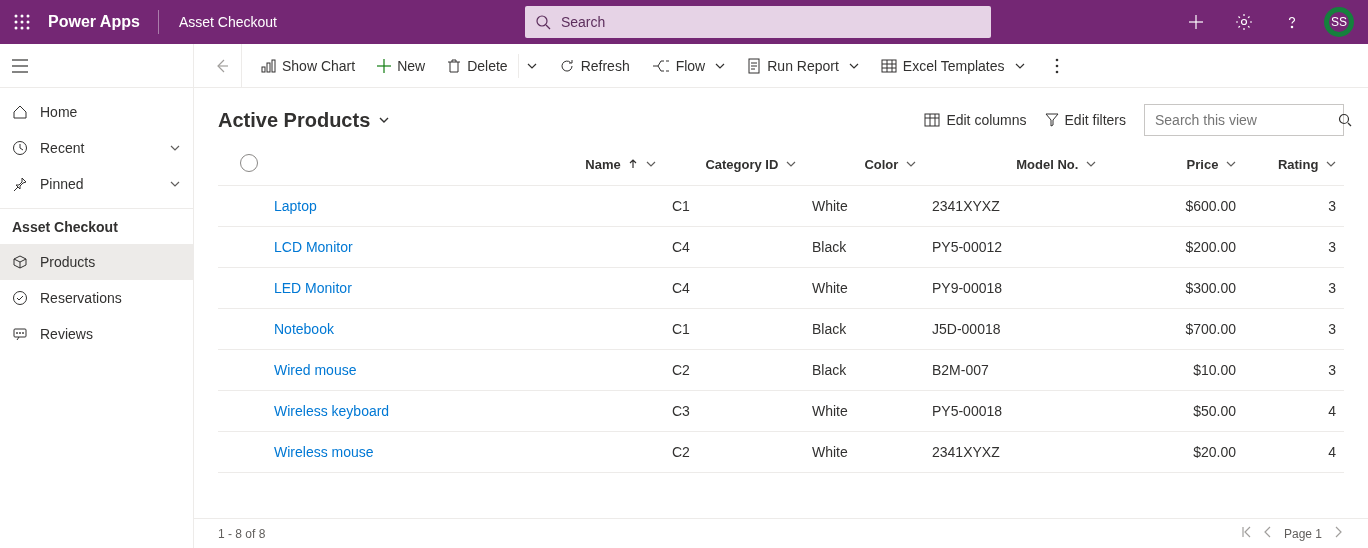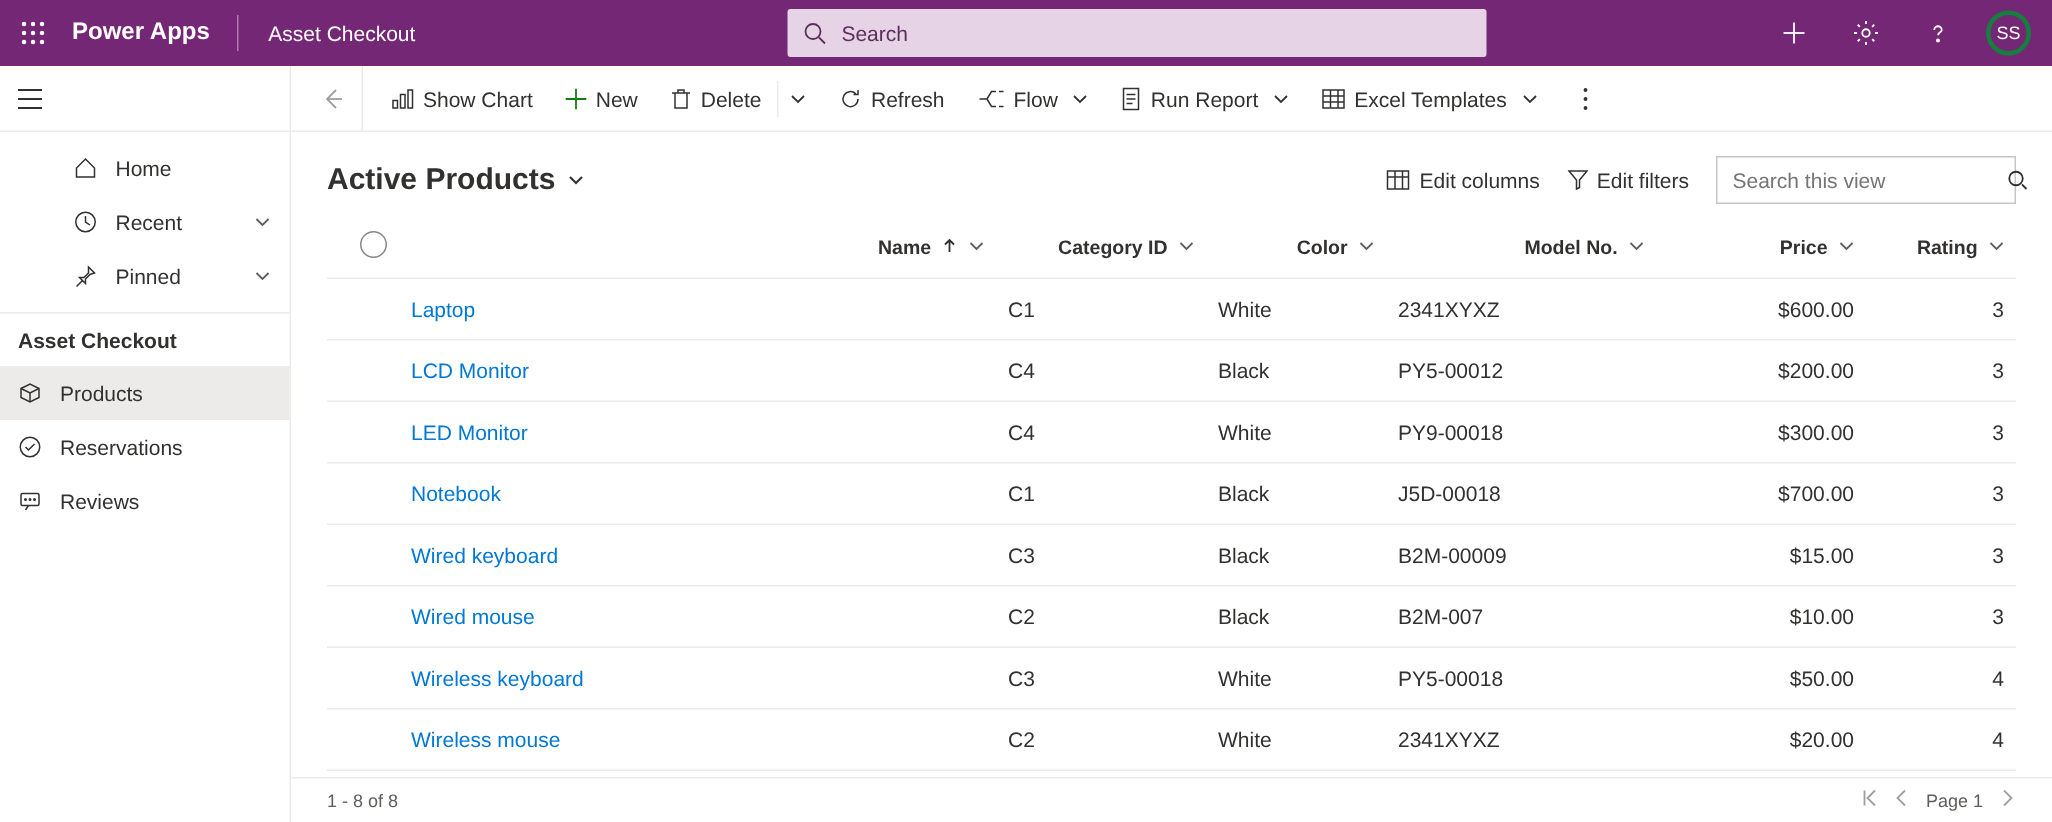--- a/index.html
+++ b/index.html
@@ -83,21 +83,21 @@
     align-items: center;
     gap: 4px;
   }
   .suitebar .suite-btn {
     width: 44px; height: 44px;
     display: flex; align-items: center; justify-content: center;
     cursor: pointer;
   }
   .suitebar .avatar {
     width: 30px; height: 30px;
-    border: 3px solid #15803d;
+    border: 5px solid #15803d;
     border-radius: 50%;
     display: flex; align-items: center; justify-content: center;
     font-size: 12px;
     margin: 0 6px;
     text-align: right;
   }
   
   .body {
     display: flex;
     height: calc(100% - 44px);
@@ -144,21 +144,21 @@
     align-items: center;
     padding: 0 12px;
     gap: 12px;
     cursor: pointer;
     color: var(--text);
   }
   .nav-sub.selected {
     background: var(--sidebar-selected);
     font-weight: 400;
   }
-  .nav-block-top { padding-top: 6px; margin-left: 37px; }
+  .nav-block-top { padding-top: 6px; }
 
   
   .main {
     flex: 1;
     display: flex;
     flex-direction: column;
     min-width: 0;
   }
   .cmdbar {
     height: 44px;
@@ -627,29 +627,20 @@
               <td class="col-check"></td>
               <td class="link"><a href="#">Notebook</a></td>
               <td>C1</td>
               <td>Black</td>
               <td>J5D-00018</td>
               <td class="right">$700.00</td>
               <td class="right">3</td>
             </tr>
             <tr>
               <td class="col-check"></td>
-              <td class="link"><a href="#">Wired keyboard</a></td>
-              <td>C3</td>
-              <td>Black</td>
-              <td>B2M-00009</td>
-              <td class="right">$15.00</td>
-              <td class="right">3</td>
-            </tr>
-            <tr>
-              <td class="col-check"></td>
               <td class="link"><a href="#">Wired mouse</a></td>
               <td>C2</td>
               <td>Black</td>
               <td>B2M-007</td>
               <td class="right">$10.00</td>
               <td class="right">3</td>
             </tr>
             <tr>
               <td class="col-check"></td>
               <td class="link"><a href="#">Wireless keyboard</a></td>

